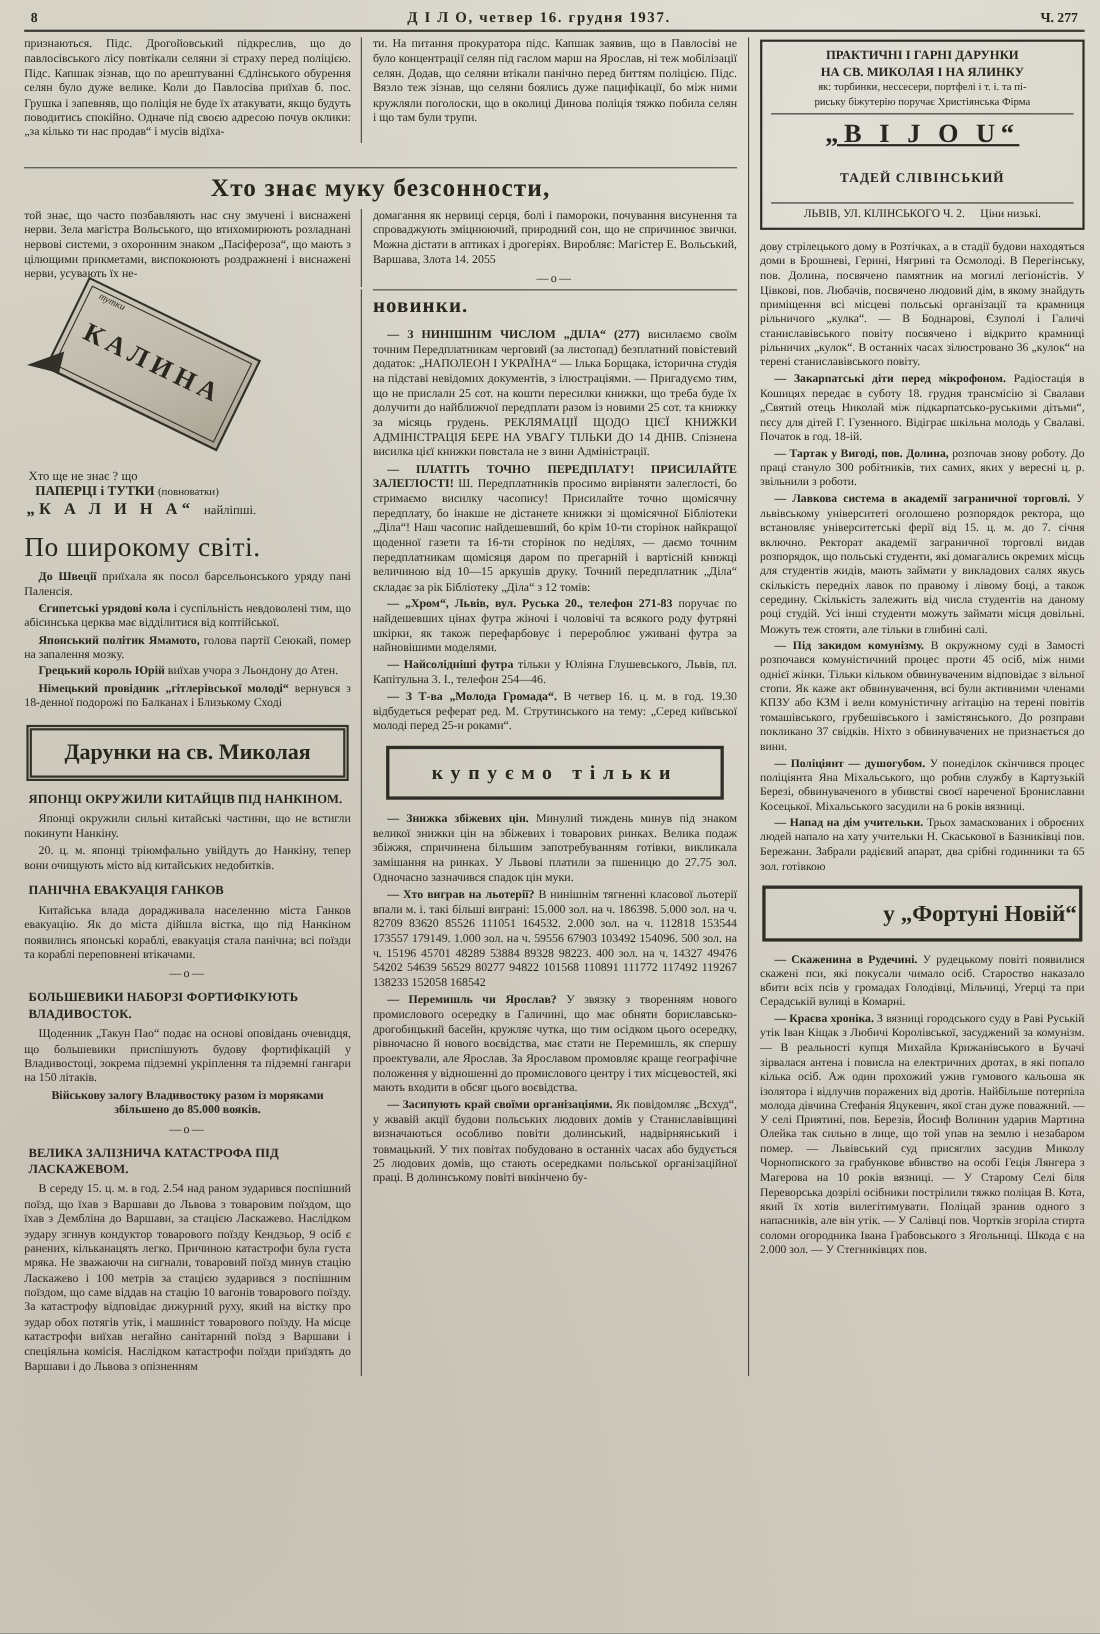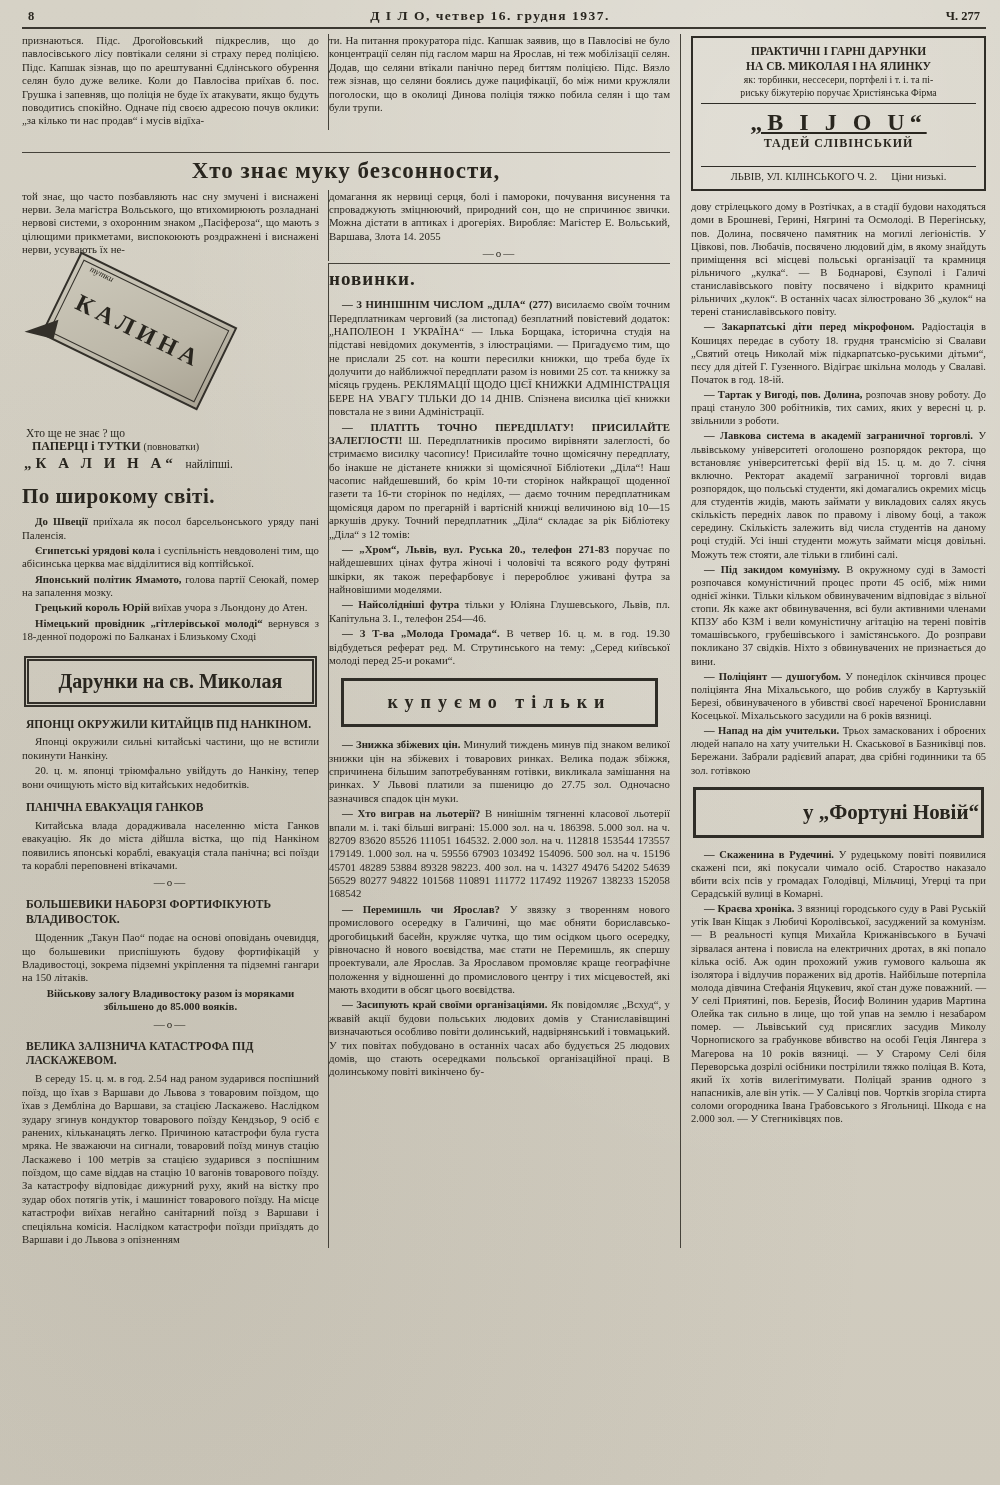--- a/index.html
+++ b/index.html
@@ -19,21 +19,21 @@
     overflow:hidden;
   }
   .pagehead{display:flex;align-items:baseline;justify-content:space-between;padding:2px 6px 3px;border-bottom:2px solid #3b3831;}
   .pgnum,.issue{font-weight:bold;font-size:12.5px;}
   .masthead{font-weight:bold;font-size:13.5px;letter-spacing:1.5px;}
   .main{display:flex;margin-top:5px;align-items:stretch;}
   .left-two{width:648px;flex:0 0 auto;}
   .right-col{flex:1;border-left:1px solid #45423a;padding-left:10px;margin-left:10px;font-size:10.6px;}
   .row{display:flex;}
   .colA{width:306px;padding-right:9px;box-sizing:border-box;}
-  .colB{flex:1;border-left:1px solid #45423a;}
+  .colB{flex:1;border-left:1px solid #45423a;padding-left:10px;}
   .para{margin:0 0 2px;text-indent:13px;text-align:justify;line-height:1.24;}
   .para b{font-weight:bold;}
   .noindent{text-indent:0;}
   .center-bold{text-align:center;font-weight:bold;text-indent:0;}
   .sleep{border-top:1px solid #45423a;margin-top:22px;padding-top:3px;}
   .h-sleep{font-size:23px;margin:2px 0 6px;text-align:center;font-weight:bold;letter-spacing:1px;}
   .odash{text-align:center;font-size:11px;margin:4px 0 2px;letter-spacing:2px;}
   .lowflow{margin-top:2px;}
   
   .kalyna-fig{position:relative;height:152px;margin:8px 0 0;}
@@ -44,32 +44,32 @@
   .kalyna-word{font-weight:bold;font-size:24px;letter-spacing:5px;}
   .kalyna-tutky{position:absolute;top:4px;left:14px;font-size:9px;font-style:italic;}
   .kalyna-spout{position:absolute;left:-20px;bottom:-4px;width:0;height:0;border-right:30px solid #33302a;border-top:20px solid transparent;transform:rotate(-12deg);}
   .kalyna-cap{margin-top:4px;}
   .cap1{font-size:11.5px;text-indent:4px;}
   .cap2{font-size:12px;font-weight:bold;text-indent:10px;}
   .cap2 .paren{font-weight:normal;font-size:10px;}
   .cap3{margin-top:1px;text-indent:2px;}
   .cap3 .brand{font-weight:bold;font-size:15px;letter-spacing:4px;}
   .cap3 .rest{font-size:11.5px;margin-left:6px;}
-  .h-world{font-size:21px;font-weight:bold;margin:12px 0 6px;letter-spacing:.5px;}
+  .h-world{font-size:25px;font-weight:normal;margin:12px 0 6px;letter-spacing:.5px;}
   .box-mykolaj{border:5px double #33302a;padding:9px 0;text-align:center;font-weight:bold;font-size:20px;margin:12px 2px 10px;}
   .h-news{font-size:11.5px;font-weight:bold;margin:9px 4px 4px;line-height:1.3;}
   .novynky-head{font-size:19px;font-weight:bold;border-top:1px solid #45423a;padding:4px 0 3px;margin:0 0 5px;letter-spacing:1px;}
   .box-kupuyemo{border:3px solid #2f2d27;margin:11px 12px;padding:11px 2px;text-align:center;font-weight:bold;font-size:18px;letter-spacing:7px;}
   .box-fortuna{border:3px solid #2f2d27;margin:10px 2px;padding:10px 2px;text-align:right;font-weight:bold;font-size:21px;}
   
   .ad-bijou{border:2px solid #2f2d27;padding:6px 8px 7px;text-align:center;margin:2px 0 9px;}
   .ad-bijou .l1,.ad-bijou .l2{font-weight:bold;font-size:11.5px;line-height:1.3;}
   .ad-bijou .l3,.ad-bijou .l4{font-size:9.8px;line-height:1.3;}
   .ad-bijou .brand{font-size:24px;font-weight:bold;letter-spacing:5px;margin-top:4px;padding-top:5px;border-top:1px solid #2f2d27;text-decoration:underline;}
-  .ad-bijou .owner{font-weight:bold;font-size:12px;letter-spacing:1px;margin-top:0;}
+  .ad-bijou .owner{font-weight:bold;font-size:12px;letter-spacing:1px;margin-top:18px;}
   .ad-bijou .addr-row{display:flex;justify-content:center;gap:14px;font-weight:normal;font-size:10.5px;border-top:1px solid #2f2d27;margin-top:15px;padding-top:4px;}
 </style>
 </head>
 <body>
 
 <div class="page">
 
   <header class="pagehead">
     <span class="pgnum">8</span>
     <span class="masthead">Д І Л О, четвер 16. грудня 1937.</span>

